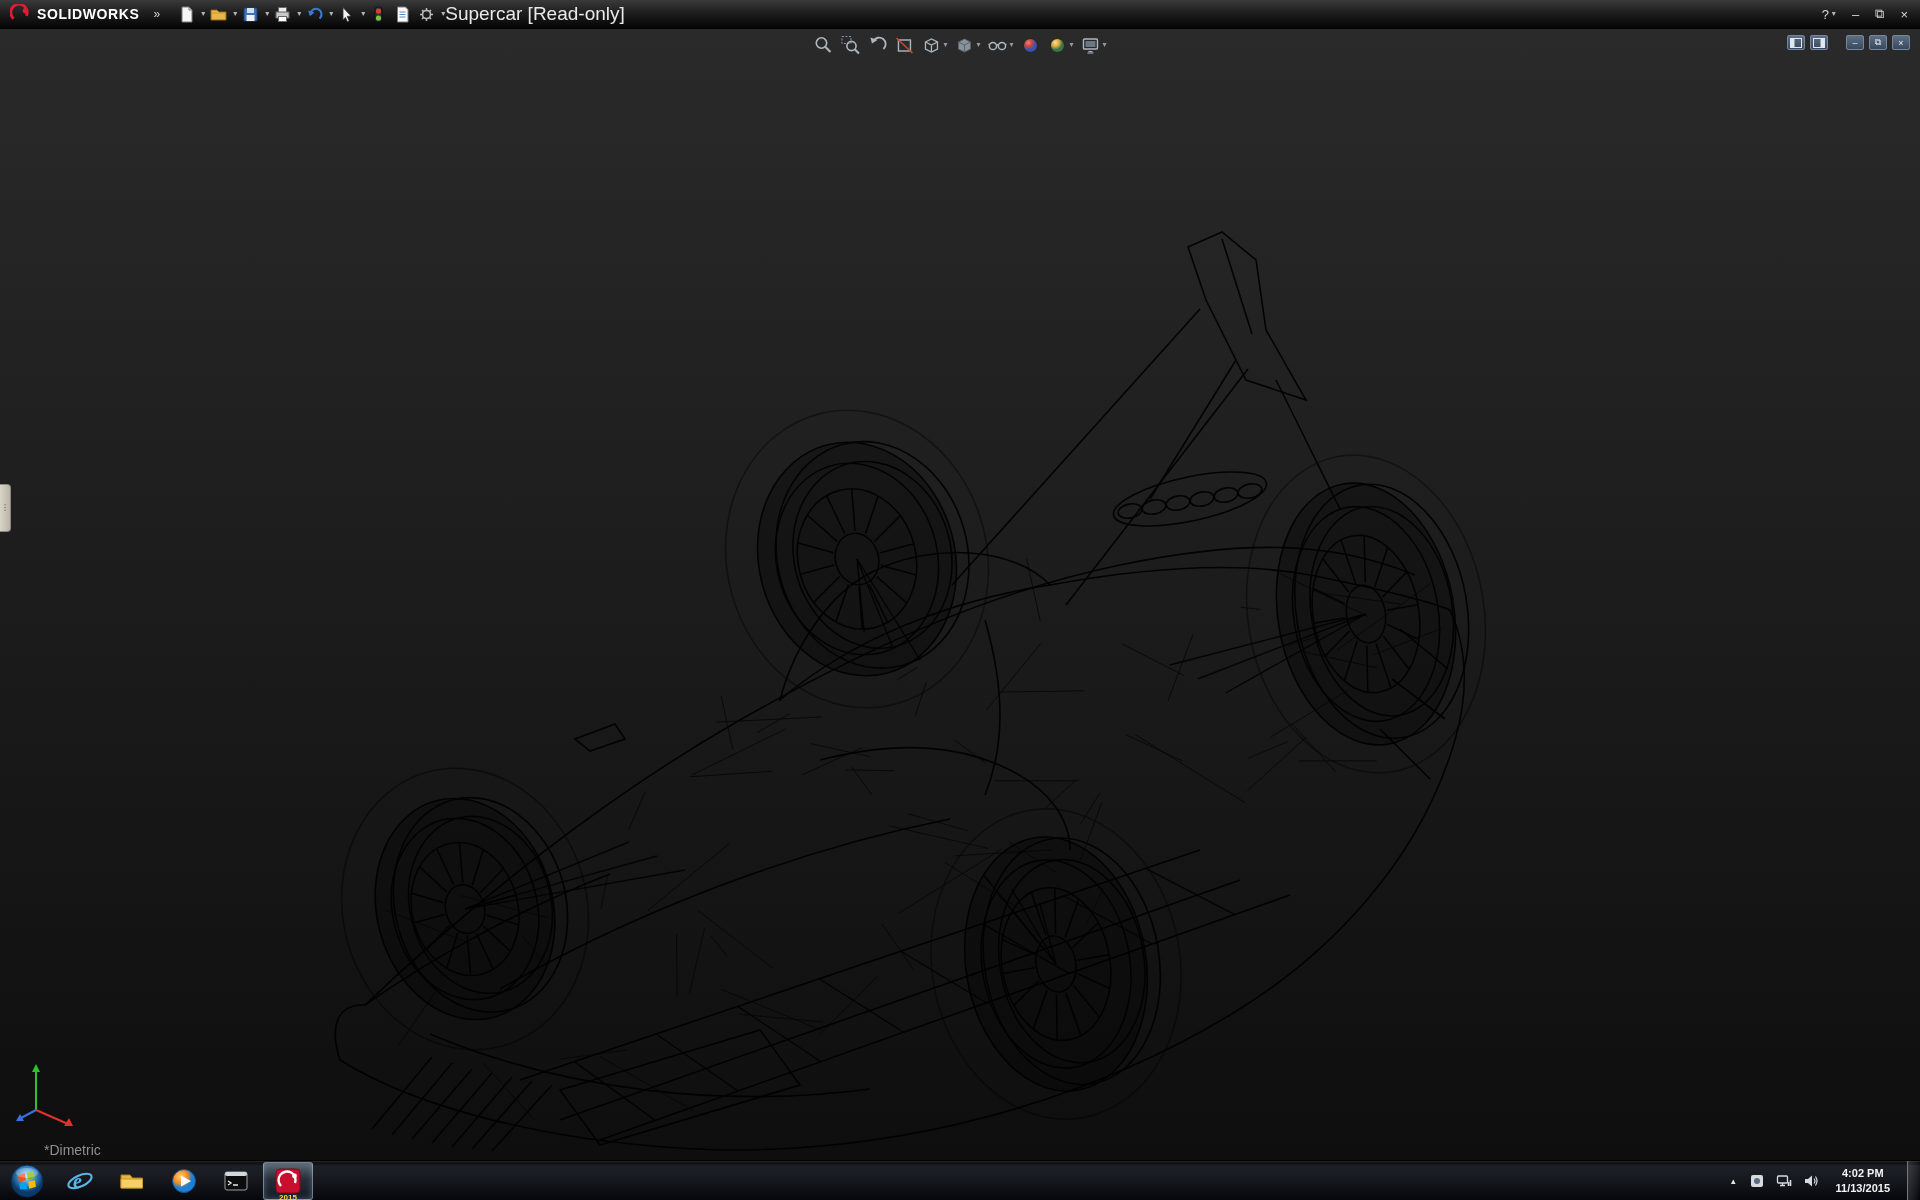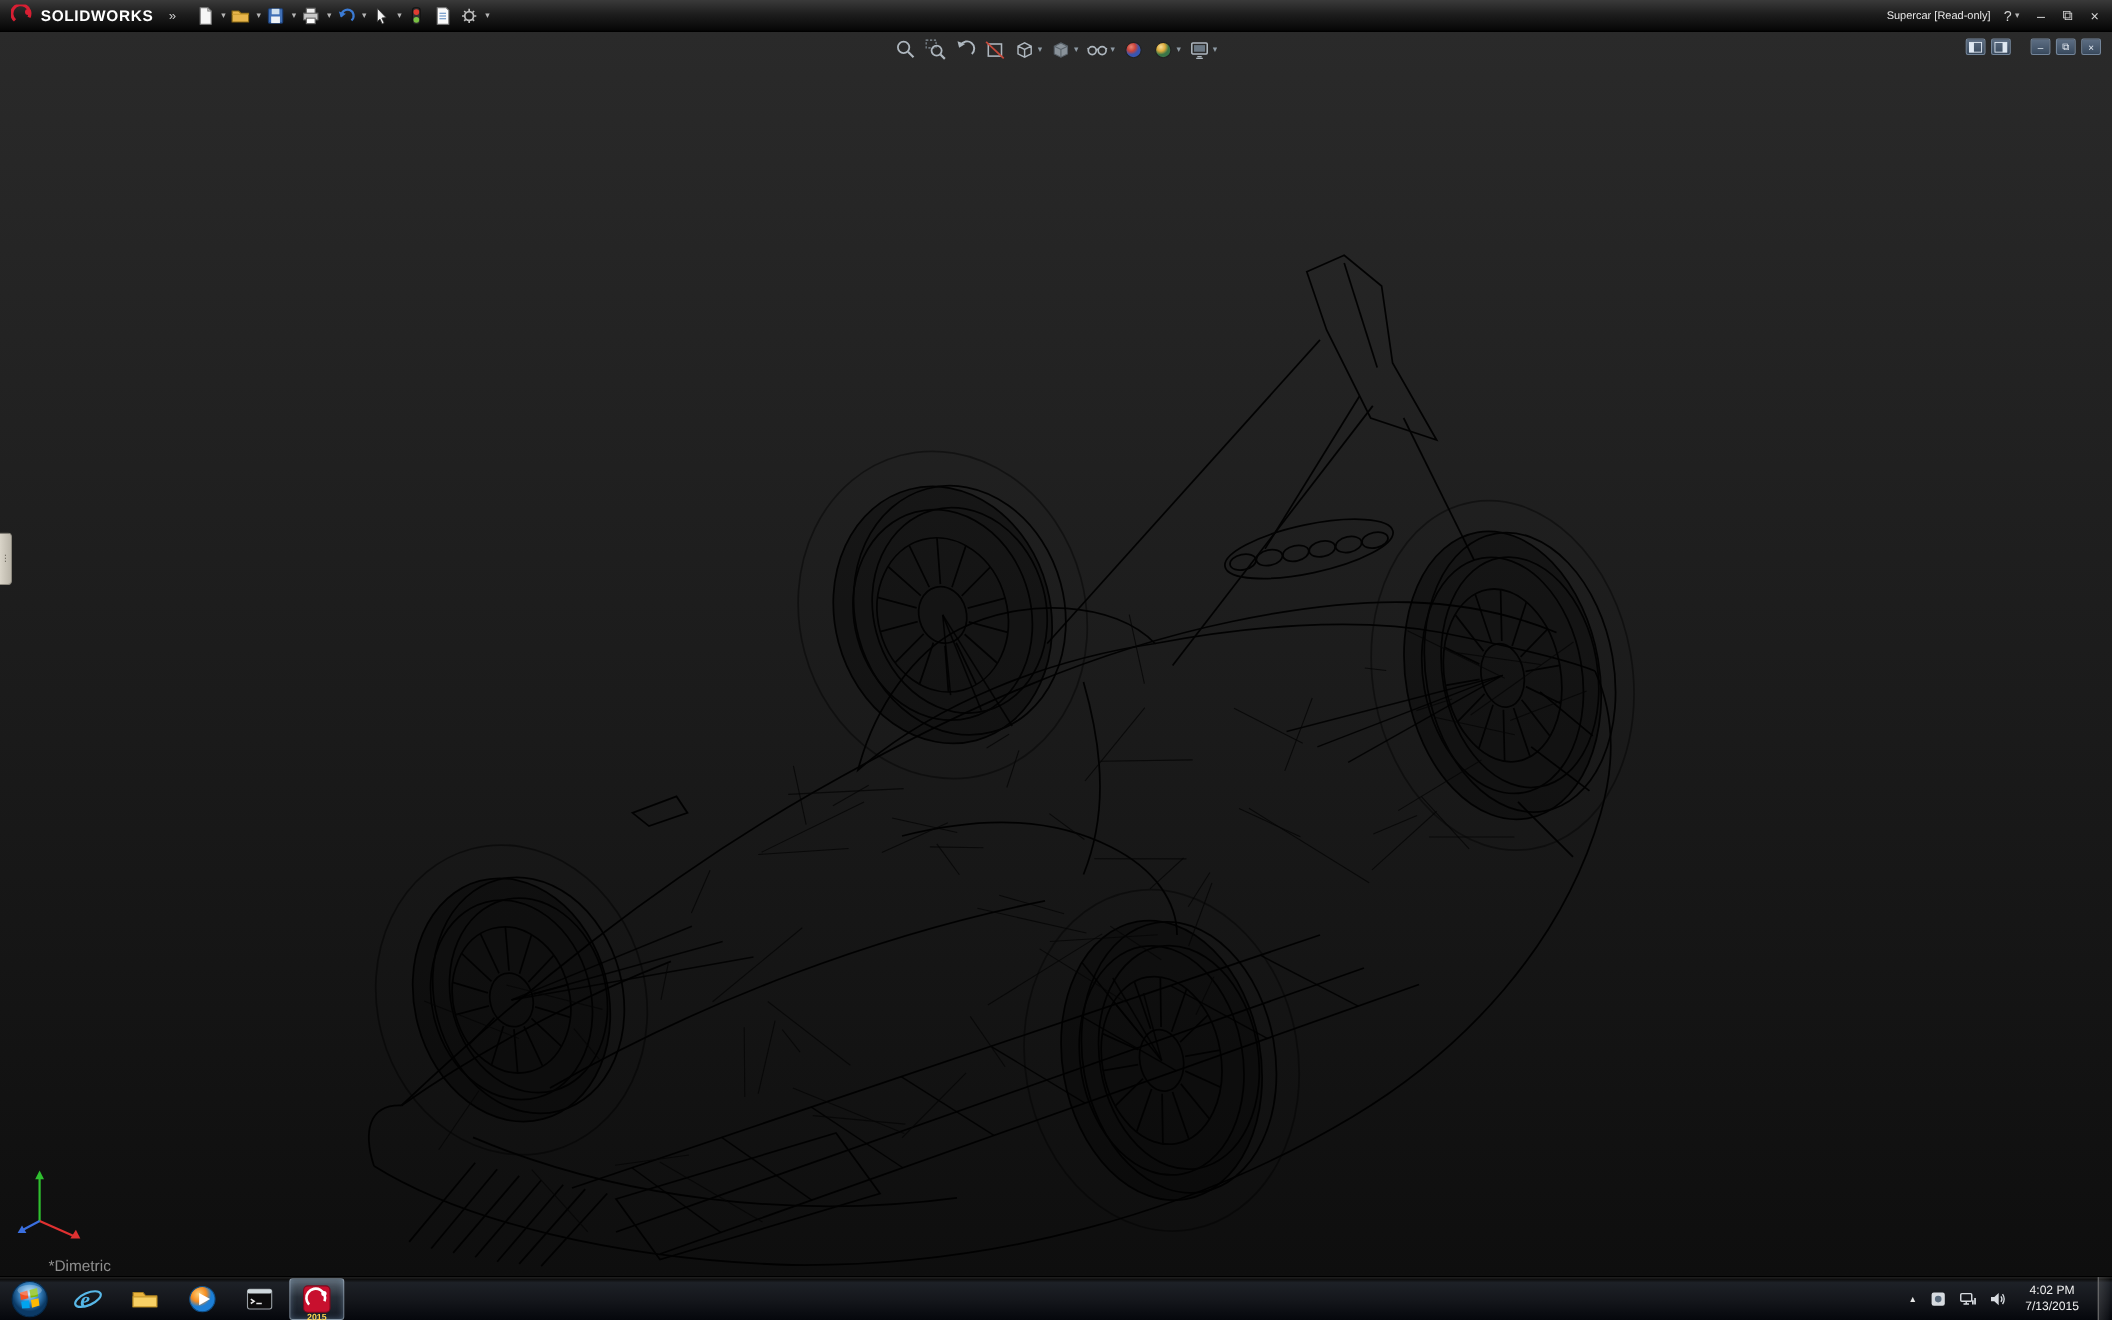--- a/index.html
+++ b/index.html
@@ -11,21 +11,21 @@
   .titlebar { position:absolute; top:0; left:0; width:100%; height:29px; z-index:30;
     background:linear-gradient(#3a3a3a, #1e1e1e 45%, #050505);
     display:flex; align-items:center; border-bottom:1px solid #000; }
   .logo { display:flex; align-items:center; gap:7px; padding:0 8px 0 10px; height:100%; }
   .logo-text { font-weight:bold; font-size:14px; letter-spacing:.6px; color:#fff; }
   .menu-expand { color:#cfcfcf; font-size:12px; padding:0 6px; }
   .tb-tools { display:flex; align-items:center; gap:3px; margin-left:10px; }
   .tool { display:flex; align-items:center; padding:2px 2px; border-radius:2px; }
   .tool svg { width:17px; height:17px; display:block; }
   .caret { color:#b5b5b5; font-size:8px; margin-left:1px; line-height:1; }
-  .tb-title { flex:1; text-align:right; font-size:10px; color:#e9e9e9; }
+  .tb-title { flex:1; text-align:left; font-size:19px; color:#e9e9e9; }
   .tb-controls { display:flex; align-items:center; gap:16px; padding:0 12px; font-size:13px; color:#d6d6d6; }
   .tb-controls .wc { display:flex; align-items:center; gap:2px; cursor:default; }
 
   
   .viewport { position:absolute; top:29px; left:0; right:0; bottom:40px;
     background:linear-gradient(180deg,#2a2a2a 0%, #202020 35%, #151515 75%, #0e0e0e 100%);
     overflow:hidden; }
   .car { position:absolute; inset:0; }
 
   
@@ -61,21 +61,21 @@
   .start-btn { width:54px; height:40px; display:flex; align-items:center; justify-content:center; }
   .start-btn svg { width:36px; height:36px; }
   .taskbtn { width:50px; height:38px; margin:0 1px; display:flex; align-items:center;
     justify-content:center; border-radius:3px; border:1px solid transparent; }
   .taskbtn svg { width:28px; height:28px; display:block; }
   .taskbtn.active { background:linear-gradient(rgba(190,215,235,.38), rgba(120,150,180,.18) 45%, rgba(60,80,105,.25));
     border:1px solid rgba(200,220,240,.5); box-shadow:inset 0 0 6px rgba(160,200,240,.35); }
   .tray { margin-left:auto; display:flex; align-items:center; gap:11px; padding-right:2px; height:100%; }
   .tray-caret { color:#e7e7e7; font-size:9px; padding:0 2px; }
   .tray-icon svg { width:16px; height:16px; display:block; }
-  .clock { text-align:center; color:#f2f2f2; font-size:11px; line-height:1.3; padding:0 6px; }
+  .clock { text-align:center; color:#f2f2f2; font-size:11px; line-height:1.3; padding:0 6px;font-weight:bold; }
   .show-desktop { width:11px; height:100%; border-left:1px solid #777;
     background:linear-gradient(90deg, rgba(255,255,255,.12), rgba(255,255,255,.02)); }
 </style>
 </head>
 <body>
 
 <div class="screen">
 
   <div class="titlebar">
     <div class="logo">
@@ -588,18 +588,18 @@
           </svg>
       </span>
       <span class="tray-icon">
         <svg viewBox="0 0 16 16">
             <path d="M2 6 h3 l4 -3.5 v11 L5 10 H2 Z" fill="#d7dbe0"></path>
             <path d="M11 5.5 Q13 8 11 10.5 M12.5 3.5 Q15.5 8 12.5 12.5" stroke="#d7dbe0" stroke-width="1.2" fill="none"></path>
           </svg>
       </span>
       <div class="clock">
         <div>4:02 PM</div>
-        <div>7/13/2015</div>
+        <div>11/13/2015</div>
       </div>
       <div class="show-desktop"></div>
     </div>
   </div>
 </div>
 
 </body></html>

